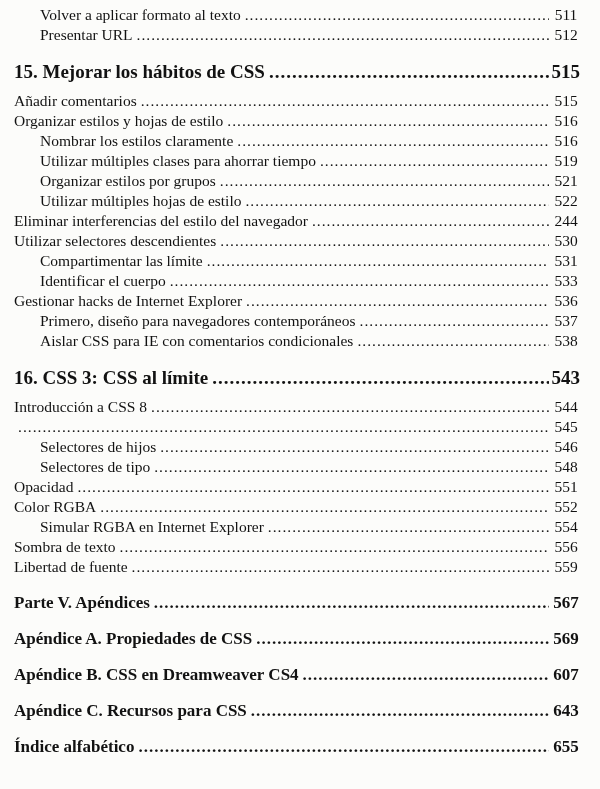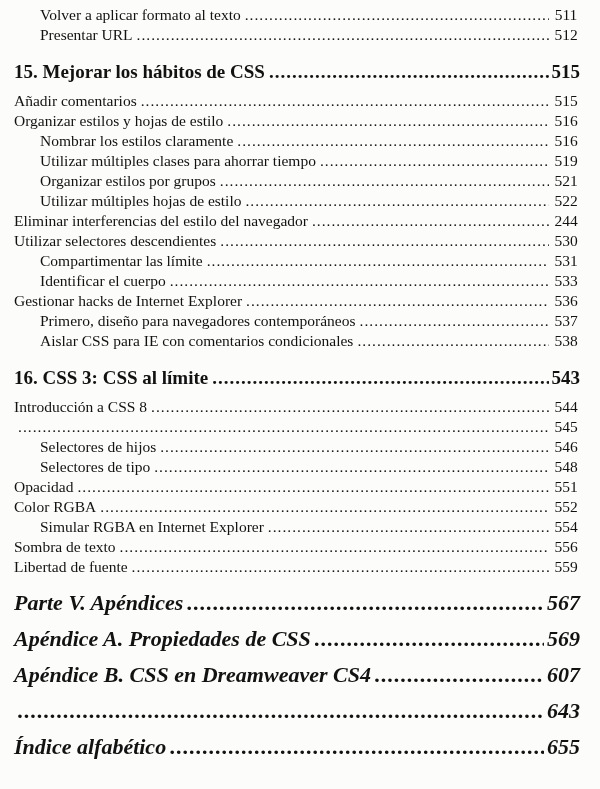--- a/index.html
+++ b/index.html
@@ -54,23 +54,22 @@
   
   .row.chapter {
     font-weight: bold;
     font-size: 19px;
     margin-top: 17px;
     margin-bottom: 9px;
   }
   
   .row.part {
     font-weight: bold;
-    font-size: 22px;
+    font-size: 17px;
     margin-top: 16px;
-    font-style: italic;
   }
 </style>
 </head>
 <body>
 
 <main class="toc">
   <div>
       <div class="row sub">
     <span class="label">Volver a aplicar formato al texto</span>
     <span class="leader"></span>
@@ -209,20 +208,21 @@
     <span class="label">Apéndice A. Propiedades de CSS</span>
     <span class="leader"></span>
     <span class="pg">569</span>
   </div>
       <div class="row part">
     <span class="label">Apéndice B. CSS en Dreamweaver CS4</span>
     <span class="leader"></span>
     <span class="pg">607</span>
   </div>
       <div class="row part">
+    <span class="label">Apéndice C. Recursos para CSS</span>
     <span class="leader"></span>
     <span class="pg">643</span>
   </div>
       <div class="row part">
     <span class="label">Índice alfabético</span>
     <span class="leader"></span>
     <span class="pg">655</span>
   </div>
     </div>
 </main>

